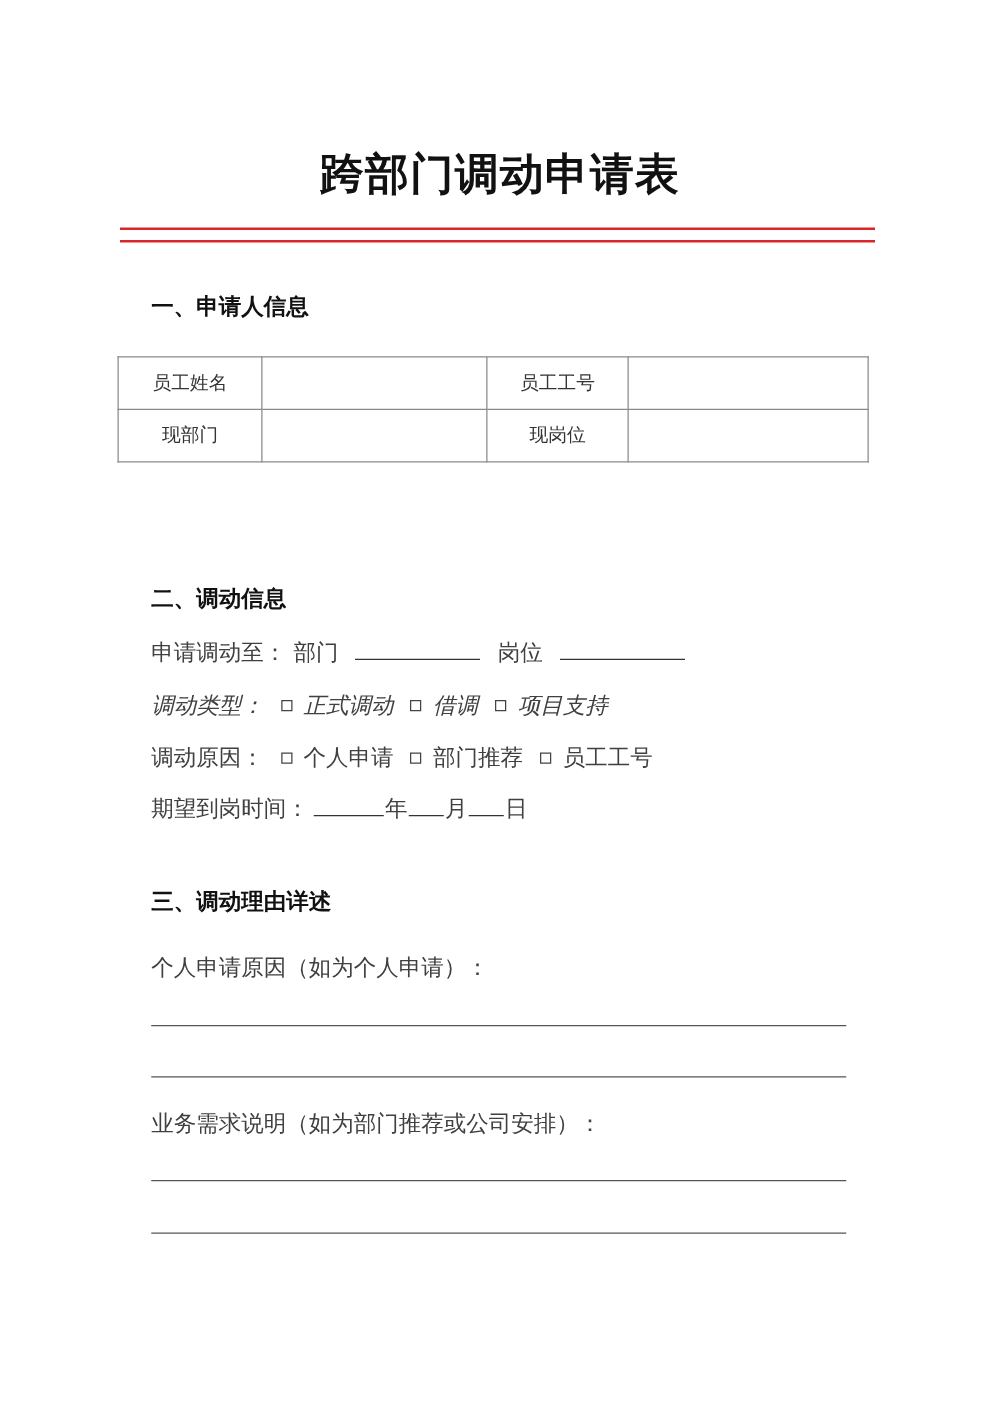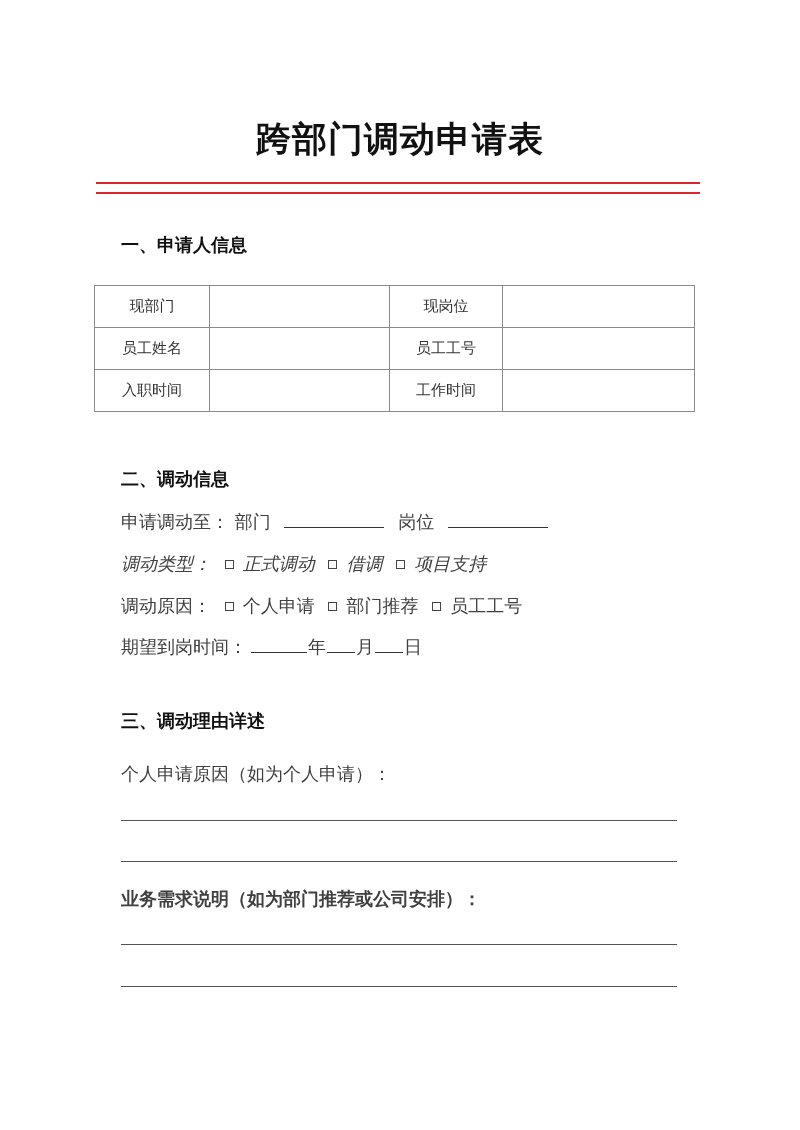--- a/index.html
+++ b/index.html
@@ -45,35 +45,29 @@
 
 <table class="info">
   <colgroup>
     <col style="width:115px">
       <col style="width:180px">
       <col style="width:113px">
       <col style="width:192px">
   </colgroup>
   <tbody>
       <tr>
-    <td>现部门</td>
-    <td></td>
-    <td>现岗位</td>
-    <td></td>
-  </tr>
-  <tr>
     <td>员工姓名</td>
     <td></td>
     <td>员工工号</td>
     <td></td>
   </tr>
   <tr>
-    <td>入职时间</td>
+    <td>现部门</td>
     <td></td>
-    <td>工作时间</td>
+    <td>现岗位</td>
     <td></td>
   </tr>
 </tbody>
   </table>
 
 <div class="abs section-head" style="top:467px;">二、调动信息</div>
 
 <div class="abs line-text" style="top:510px;">
   <span>申请调动至：</span>
   <span>部门</span>
@@ -99,15 +93,15 @@
 <div class="abs line-text" style="top:635px;">
   <span>期望到岗时间：</span><span class="blank" style="width:56px; margin:0 1px 0 4px;"></span><span>年</span><span class="blank" style="width:28px; margin:0 1px;"></span><span>月</span><span class="blank" style="width:28px; margin:0 1px;"></span><span>日</span>
 </div>
 
 <div class="abs section-head" style="top:709px;font-family:Liberation Serif, serif;">三、调动理由详述</div>
 
 <div class="abs line-text" style="top:762px;">个人申请原因（如为个人申请）：</div>
 <div class="abs fill-line" style="top:820px;"></div>
 <div class="abs fill-line" style="top:861px;"></div>
 
-<div class="abs line-text" style="top:887px;font-weight:bold;">业务需求说明（如为部门推荐或公司安排）：</div>
+<div class="abs line-text" style="top:887px;">业务需求说明（如为部门推荐或公司安排）：</div>
 <div class="abs fill-line" style="top:944px;"></div>
 <div class="abs fill-line" style="top:986px;"></div>
 
 </body></html>

